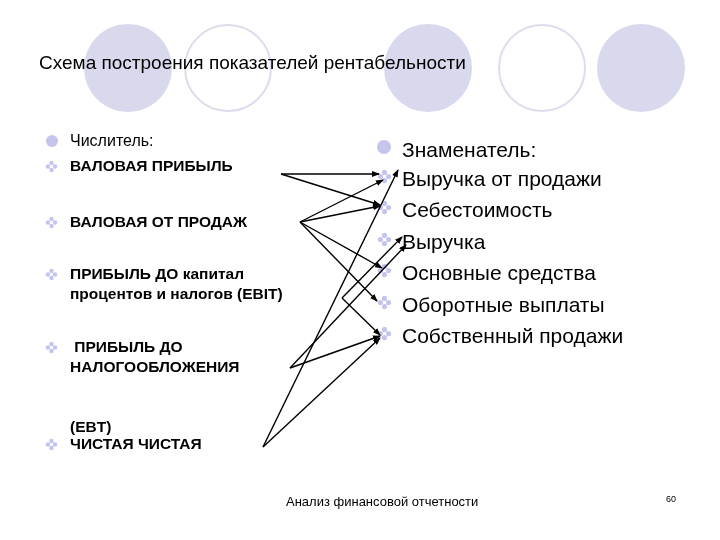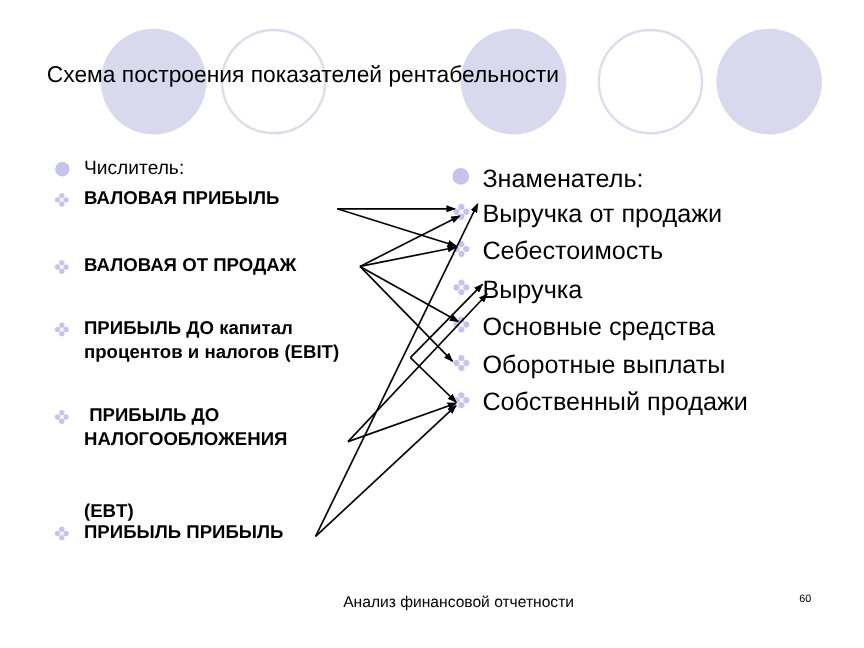--- a/index.html
+++ b/index.html
@@ -93,21 +93,21 @@
 
   <div class="item" style="left:44px;top:435px;">
     <svg class="bullet bullet-diamond" style="left:1px;top:3px;" viewBox="0 0 14 14">
         <g fill="#c4c4ec">
           <circle cx="7" cy="3.2" r="2.4"></circle>
           <circle cx="7" cy="10.8" r="2.4"></circle>
           <circle cx="3.2" cy="7" r="2.4"></circle>
           <circle cx="10.8" cy="7" r="2.4"></circle>
         </g>
       </svg>
-    <span class="label">ПРИБЫЛЬ ПРИБЫЛЬ</span>
+    <span class="label">ЧИСТАЯ ЧИСТАЯ</span>
   </div>
 </div>
 
 <div class="right">
   <div class="item" style="left:376px;top:134px;">
     <span class="bullet bullet-circle" style="left:1px;top:6px;width:14px;height:14px;"></span>
     <span class="label">Знаменатель:</span>
   </div>
   <div class="item" style="left:376px;top:163px;">
     <svg class="bullet bullet-diamond" style="left:1px;top:6px;width:15px;height:15px;" viewBox="0 0 14 14">

